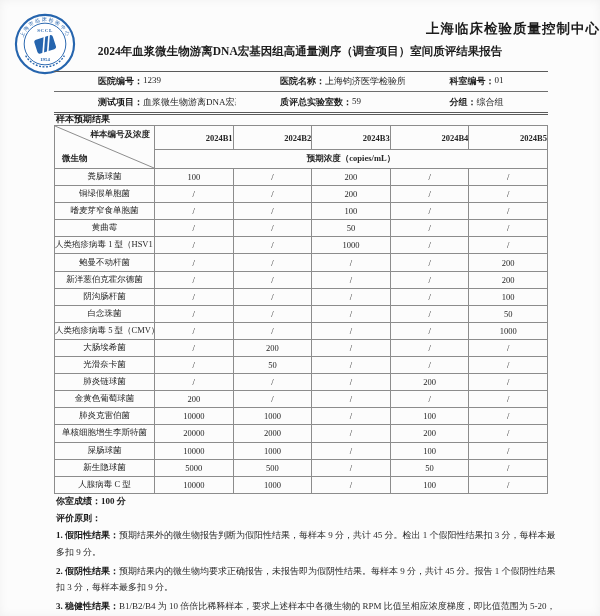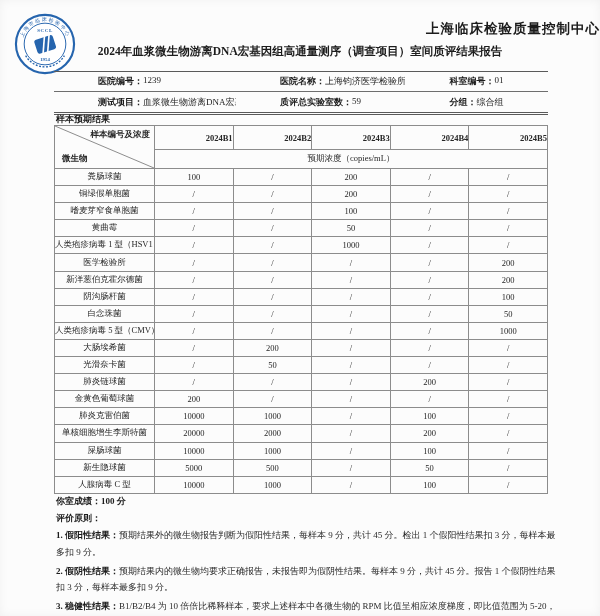--- a/index.html
+++ b/index.html
@@ -31,21 +31,21 @@
   }
   table.results th,table.results td{
     border:1px solid #8c8c8c;text-align:center;vertical-align:middle;
     padding:0;overflow:hidden;white-space:nowrap;color:#262626;
   }
   table.results thead th{font-weight:bold;height:23px;text-align:right;}
   th.corner{position:relative;padding:0;height:42px;}
   .diag-svg{position:absolute;left:0;top:0;width:100%;height:100%;}
   .corner-top{position:absolute;top:3px;right:4px;font-size:8.5px;font-weight:bold;}
   .corner-bottom{position:absolute;bottom:3px;left:7px;font-size:8.5px;font-weight:bold;}
-  td.subheader{font-weight:normal;height:18px;}
+  td.subheader{font-weight:bold;height:18px;}
   table.results tbody td{height:16.1px;}
   td.name-cell{font-size:8.5px;}
 
   .score{position:absolute;left:56px;top:495px;font-size:9px;font-weight:bold;}
   .eval-heading{position:absolute;left:56px;top:512px;font-size:9px;font-weight:bold;}
   .principles{position:absolute;left:56px;right:40px;top:527px;font-size:9px;line-height:16.5px;}
   .principle{margin-bottom:2.5px;}
   .p-label{font-weight:bold;}
   .p-text{white-space:pre-wrap;color:#2a2a2a;}
 </style>
@@ -182,21 +182,21 @@
         </tr>
         <tr>
           <td class="name-cell">人类疱疹病毒 1 型（HSV1）</td>
           <td>/</td>
           <td>/</td>
           <td>1000</td>
           <td>/</td>
           <td>/</td>
         </tr>
         <tr>
-          <td class="name-cell">医学检验所</td>
+          <td class="name-cell">鲍曼不动杆菌</td>
           <td>/</td>
           <td>/</td>
           <td>/</td>
           <td>/</td>
           <td>200</td>
         </tr>
         <tr>
           <td class="name-cell">新洋葱伯克霍尔德菌</td>
           <td>/</td>
           <td>/</td>

